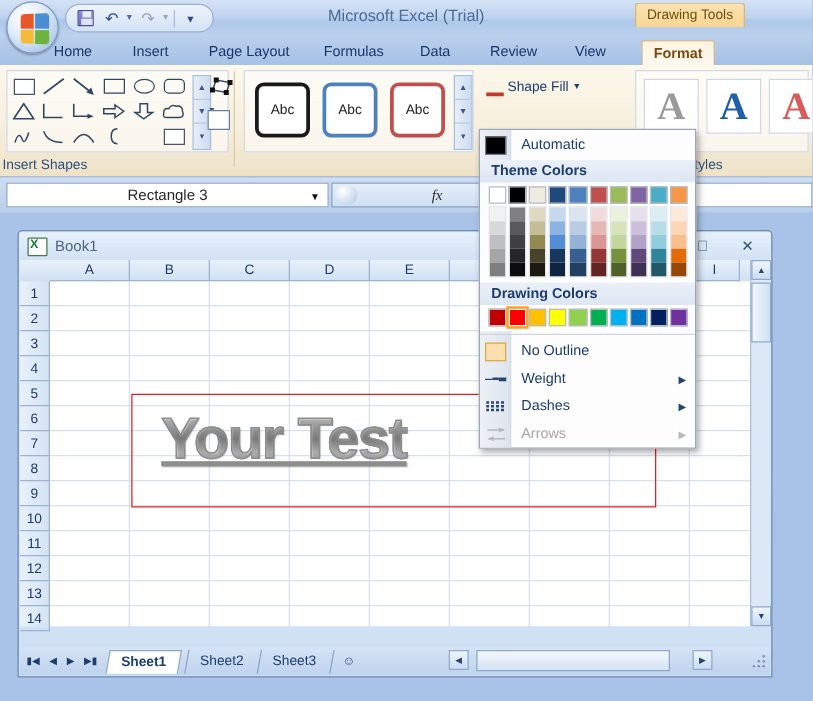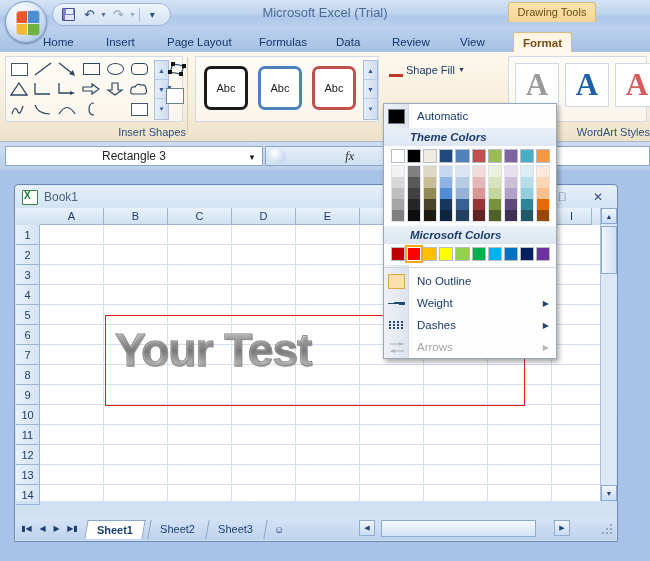--- a/index.html
+++ b/index.html
@@ -79,21 +79,21 @@
   }
 
   
   #ribbon {
     position:absolute; left:0; top:52px; width:650px; height:90px;
     background:linear-gradient(to bottom,#fdf8ec 0%,#f6eedb 60%,#eee2c8 100%);
     border-bottom:1px solid #a7b9d1;
   }
   .rgroup { position:absolute; top:2px; height:86px; }
   .rgroup .rgl {
-    position:absolute; bottom:2px; width:100%; text-align:right;
+    position:absolute; bottom:2px; width:100%; text-align:left;
     font-size:11px; color:#2c4f80;
   }
   .rgsep { position:absolute; top:5px; width:1px; height:76px; background:#d6cbb0; }
   .gbox { position:absolute; left:3px; top:2px; right:3px; height:66px;
           border:1px solid #cfd9e8; background:rgba(255,255,255,.55); }
 
   
   .shapecell { position:absolute; width:22px; height:20px; display:flex;align-items:center;justify-content:center;}
   .sgal-scroll { position:absolute; width:15px; height:60px; top:3px;
                  background:linear-gradient(to right,#e7eef8,#cddcf0);
@@ -170,26 +170,26 @@
             background:linear-gradient(to right,#e9f1fa,#d3e2f3);}
   .rowcell { height:20px; border-right:1px solid #9ab4d4; border-bottom:1px solid #9ab4d4;
              display:flex;align-items:center;justify-content:center;
              font-size:11px; color:#1f3c66;}
   #cells { position:absolute; left:24px; top:17px; right:0; bottom:0; overflow:hidden;}
   .gridline-v { position:absolute; top:0; bottom:0; width:1px; background:#d5e0ee;}
   .gridline-h { position:absolute; left:0; right:0; height:1px; background:#d5e0ee;}
 
   #shape-sel { position:absolute; left:65px; top:90px; width:420px; height:91px;
                border:1px solid #e02020; }
-  #wordart { position:absolute; left:75px; top:98px; font-size:46px; font-weight:bold;
+  #wordart { position:absolute; left:89px; top:98px; font-size:46px; font-weight:bold;
              font-family:"Liberation Sans", sans-serif; letter-spacing:-1px;
              background:linear-gradient(to bottom,#ffffff 0%,#e8e8e8 18%,#9b9b9b 52%,#d9d9d9 72%,#bdbdbd 100%);
              -webkit-background-clip:text; background-clip:text; color:transparent;
              -webkit-text-stroke:1px #8d8d8d;
-             text-shadow:1px 1px 1px rgba(0,0,0,.22); white-space:nowrap;}
+             text-shadow:1px 1px 1px rgba(0,0,0,.22); white-space:nowrap;text-decoration:underline;}
 
   #vscroll { position:absolute; right:1px; top:23px; width:16px; bottom:40px;
              background:#dce8f6; border-left:1px solid #a8c0dc;}
   .scr-btn { width:16px;height:16px;background:linear-gradient(to bottom,#f0f6fd,#c9dcf1);
              border:1px solid #8eabcd; display:flex;align-items:center;justify-content:center;
              font-size:7px; color:#24456f;}
   #vthumb { position:absolute; left:0; top:18px; width:16px; height:48px;
             background:linear-gradient(to right,#f2f7fd,#cfe0f3); border:1px solid #8eabcd;}
 
   #tabrow { position:absolute; left:1px; bottom:1px; right:1px; height:22px;
@@ -216,21 +216,21 @@
         font-size:11.5px; color:#1c3c6e; z-index:2; }
   .mi.disabled { color:#a6a6a6; }
   .mi .mtext { margin-left:33px; }
   .mi .msub { position:absolute; right:7px; font-size:8px; color:#24456f;}
   .mi .mico { position:absolute; left:4px; width:17px;height:17px;
               display:flex;align-items:center;justify-content:center;}
   .section-hdr { height:18px; display:flex; align-items:center;
                  background:linear-gradient(to bottom,#eaf0f8,#dde6f2);
                  font-size:11.5px; font-weight:bold; color:#1c3c6e;
                  position:relative; z-index:2;}
-  .section-hdr span { margin-left:26px;font-style:italic; }
+  .section-hdr span { margin-left:9px; }
   .msep { height:1px; background:#cfd6e0; margin:2px 0; position:relative; z-index:2;}
   #theme-grid { position:relative; z-index:2; padding:3px 6px 2px 7px;
                 background:#fdfdfd; display:grid; grid-template-columns:repeat(10,1fr); gap:2px;}
   #theme-grid .sw { width:100%; height:13px; border:1px solid #e2e6ec; }
   #theme-grid .sw.top { height:14px; border:1px solid #b6bcc6; }
   #tint-grid { position:relative; z-index:2; padding:0 6px 4px 7px;
                background:#fdfdfd; display:grid; grid-template-columns:repeat(10,1fr); gap:2px;}
   .tintcol { display:flex; flex-direction:column; border:1px solid #dfe3e9; }
   .tintcol i { display:block; height:11px; }
   #std-grid { position:relative; z-index:2; padding:3px 6px 4px 7px;
@@ -631,21 +631,21 @@
     <div class="tintcol">
       <i style="background:#fde9d9"></i>
         <i style="background:#fcd5b4"></i>
         <i style="background:#fabf8f"></i>
         <i style="background:#e36c09"></i>
         <i style="background:#974806"></i>
       </div>
   </div>
 
   <div class="section-hdr">
-    <span>Microsoft Colors</span>
+    <span>Drawing Colors</span>
   </div>
 
   <div id="std-grid">
     <div class="sw" style="background:#c00000"></div>
     <div class="sw sel" style="background:#ff0000"></div>
     <div class="sw" style="background:#ffc000"></div>
     <div class="sw" style="background:#ffff00"></div>
     <div class="sw" style="background:#92d050"></div>
     <div class="sw" style="background:#00b050"></div>
     <div class="sw" style="background:#00b0f0"></div>

